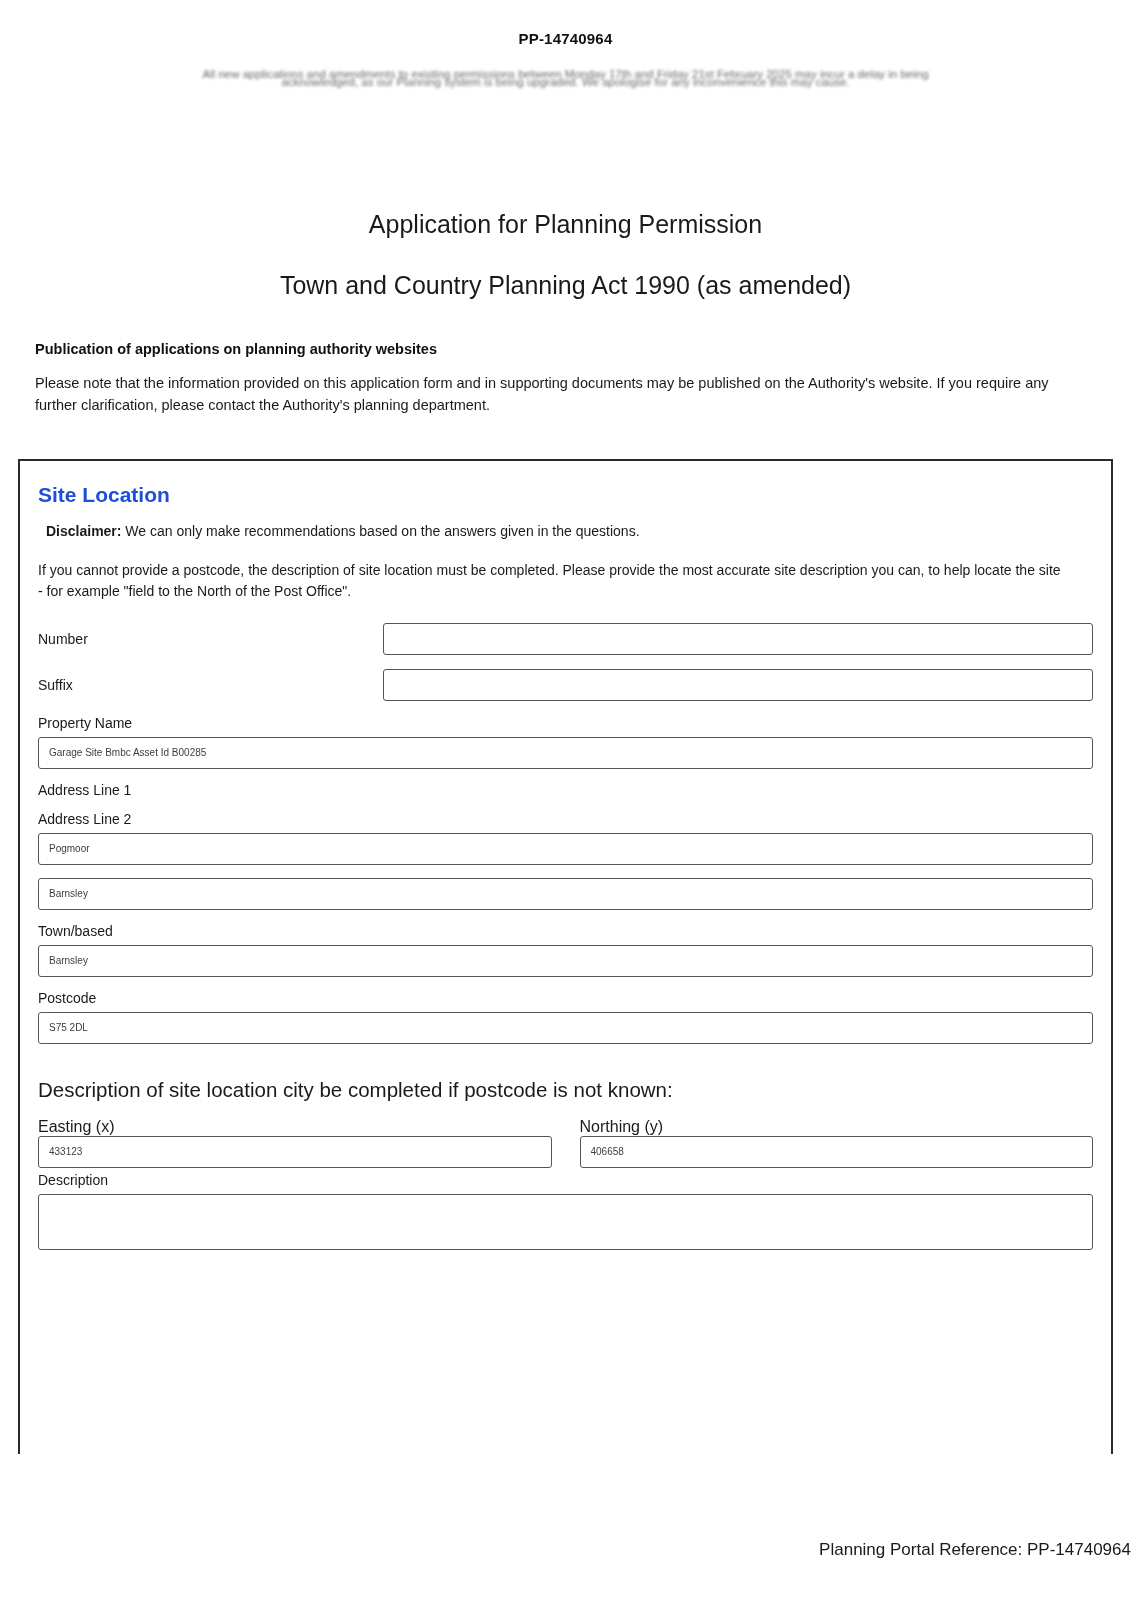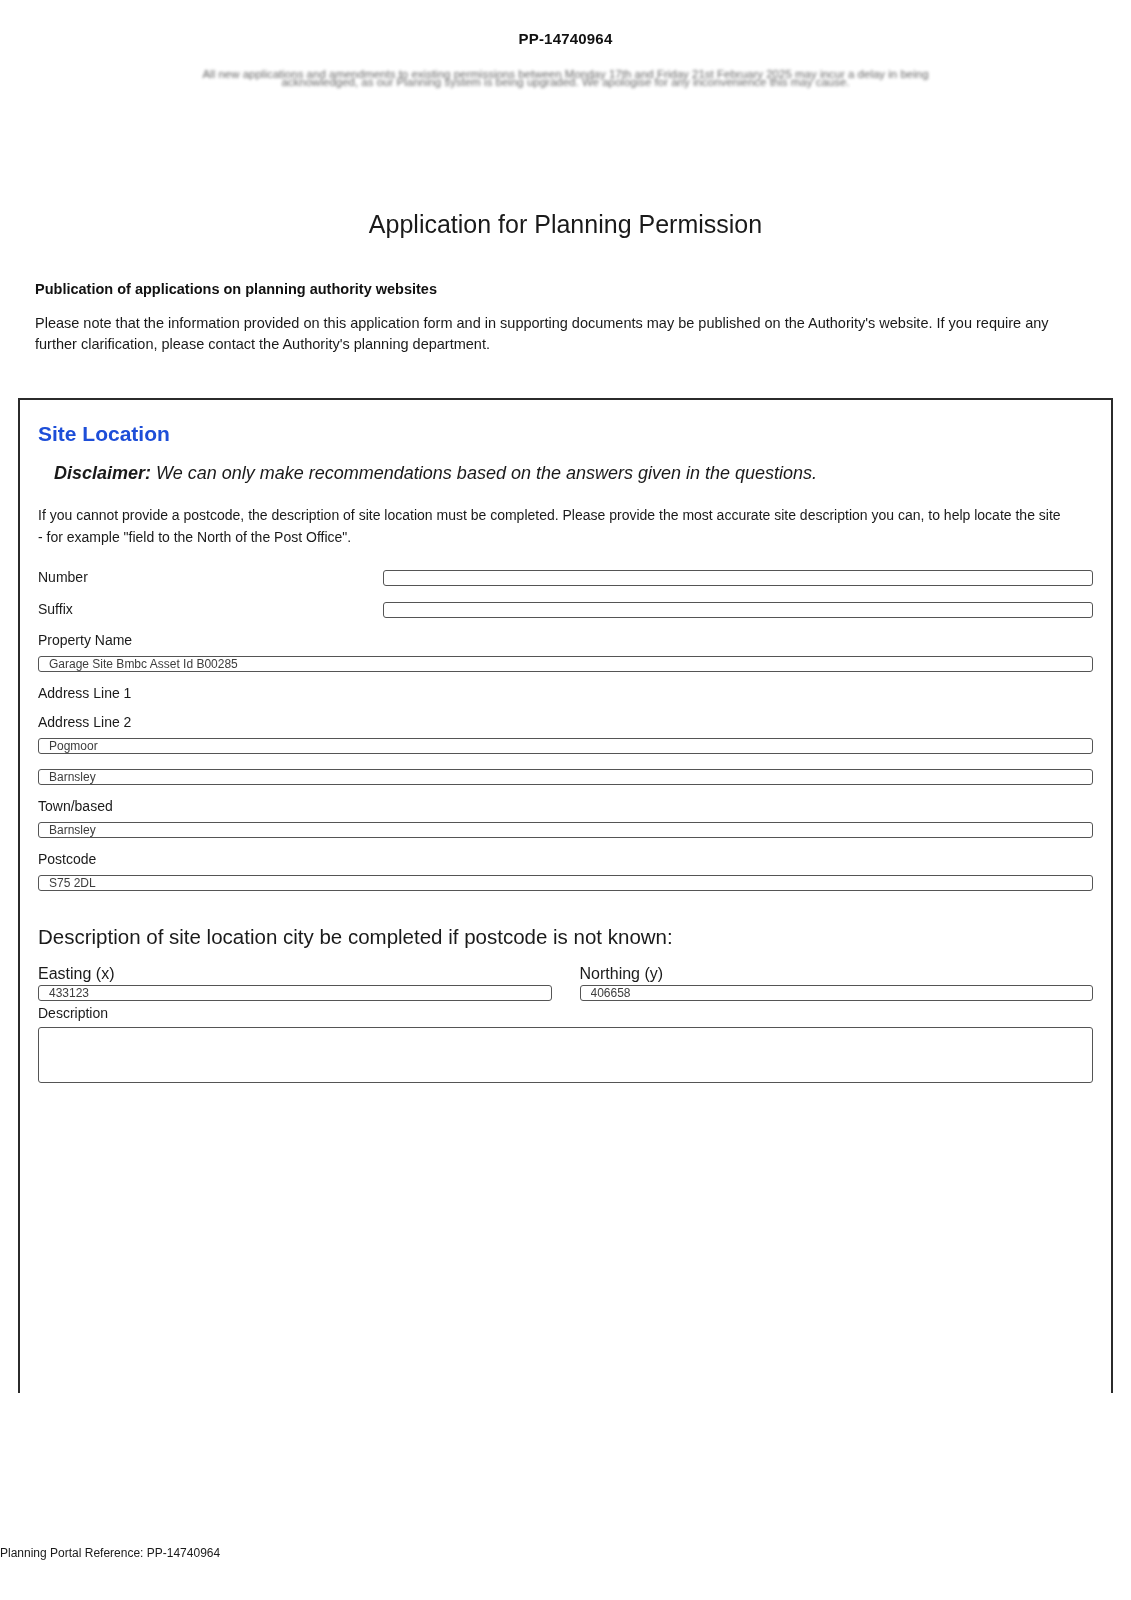--- a/index.html
+++ b/index.html
@@ -85,24 +85,23 @@
     box-sizing: border-box;
     min-height: 995px;
   }
   .panel-title {
     font-size: 21px;
     font-weight: bold;
     margin: 0 0 14px 0;
     color: #1d4ed8;
   }
   .disclaimer {
-    font-size: 18px;
-    margin: 0 0 18px 16px;
+    font-size: 14px;
+    margin: 0 0 18px 8px;
     line-height: 1.5;
-    font-style: italic;
   }
   .disclaimer b { font-weight: bold; }
   .helptext {
     font-size: 14px;
     margin: 0 0 20px 0;
     line-height: 1.55;
     max-width: 1030px;
   }
   .row-inline {
     display: flex;
@@ -113,25 +112,25 @@
     width: 345px;
     font-size: 14px;
     flex: 0 0 345px;
   }
   .row-inline .fld {
     flex: 1 1 auto;
   }
   input.txt {
     width: 100%;
     box-sizing: border-box;
-    height: 16px;
+    height: 32px;
     border: 1px solid #555;
     border-radius: 3px;
     font-family: "Liberation Sans", sans-serif;
-    font-size: 12px;
+    font-size: 10px;
     color: #3d3d3d;
     padding: 4px 10px;
     background: #fff;
     outline: none;
   }
   .field-block {
     margin-bottom: 13px;
   }
   .field-block .lbl {
     font-size: 14px;
@@ -166,39 +165,40 @@
     background: #fff;
     outline: none;
     resize: none;
     overflow: hidden;
   }
   .footer {
     position: absolute;
     left: 0;
     right: 0;
     bottom: 40px;
-    text-align: left;
-    font-size: 12px;
+    text-align: right;
+    font-size: 17px;
     color: #1a1a1a;
   }
 </style>
 </head>
 <body>
 
 <div class="page">
 
   <div class="doc-ref">PP-14740964</div>
 
   <div class="notice-blur">
     <div class="line1">All new applications and amendments to existing permissions between Monday 17th and Friday 21st February 2025 may incur a delay in being</div>
     <div class="line2">acknowledged, as our Planning system is being upgraded. We apologise for any inconvenience this may cause.</div>
   </div>
 
   <div class="title-block">
     <h1 class="title-main">Application for Planning Permission</h1>
+    <h2 class="title-sub">Town and Country Planning Act 1990 (as amended)</h2>
   </div>
 
   <div class="intro">
     <h3>Publication of applications on planning authority websites</h3>
     <p>Please note that the information provided on this application form and in supporting documents may be published on the Authority's website. If you require any further clarification, please contact the Authority's planning department.</p>
   </div>
 
   <div class="panel">
     <div class="panel-title">Site Location</div>
 

